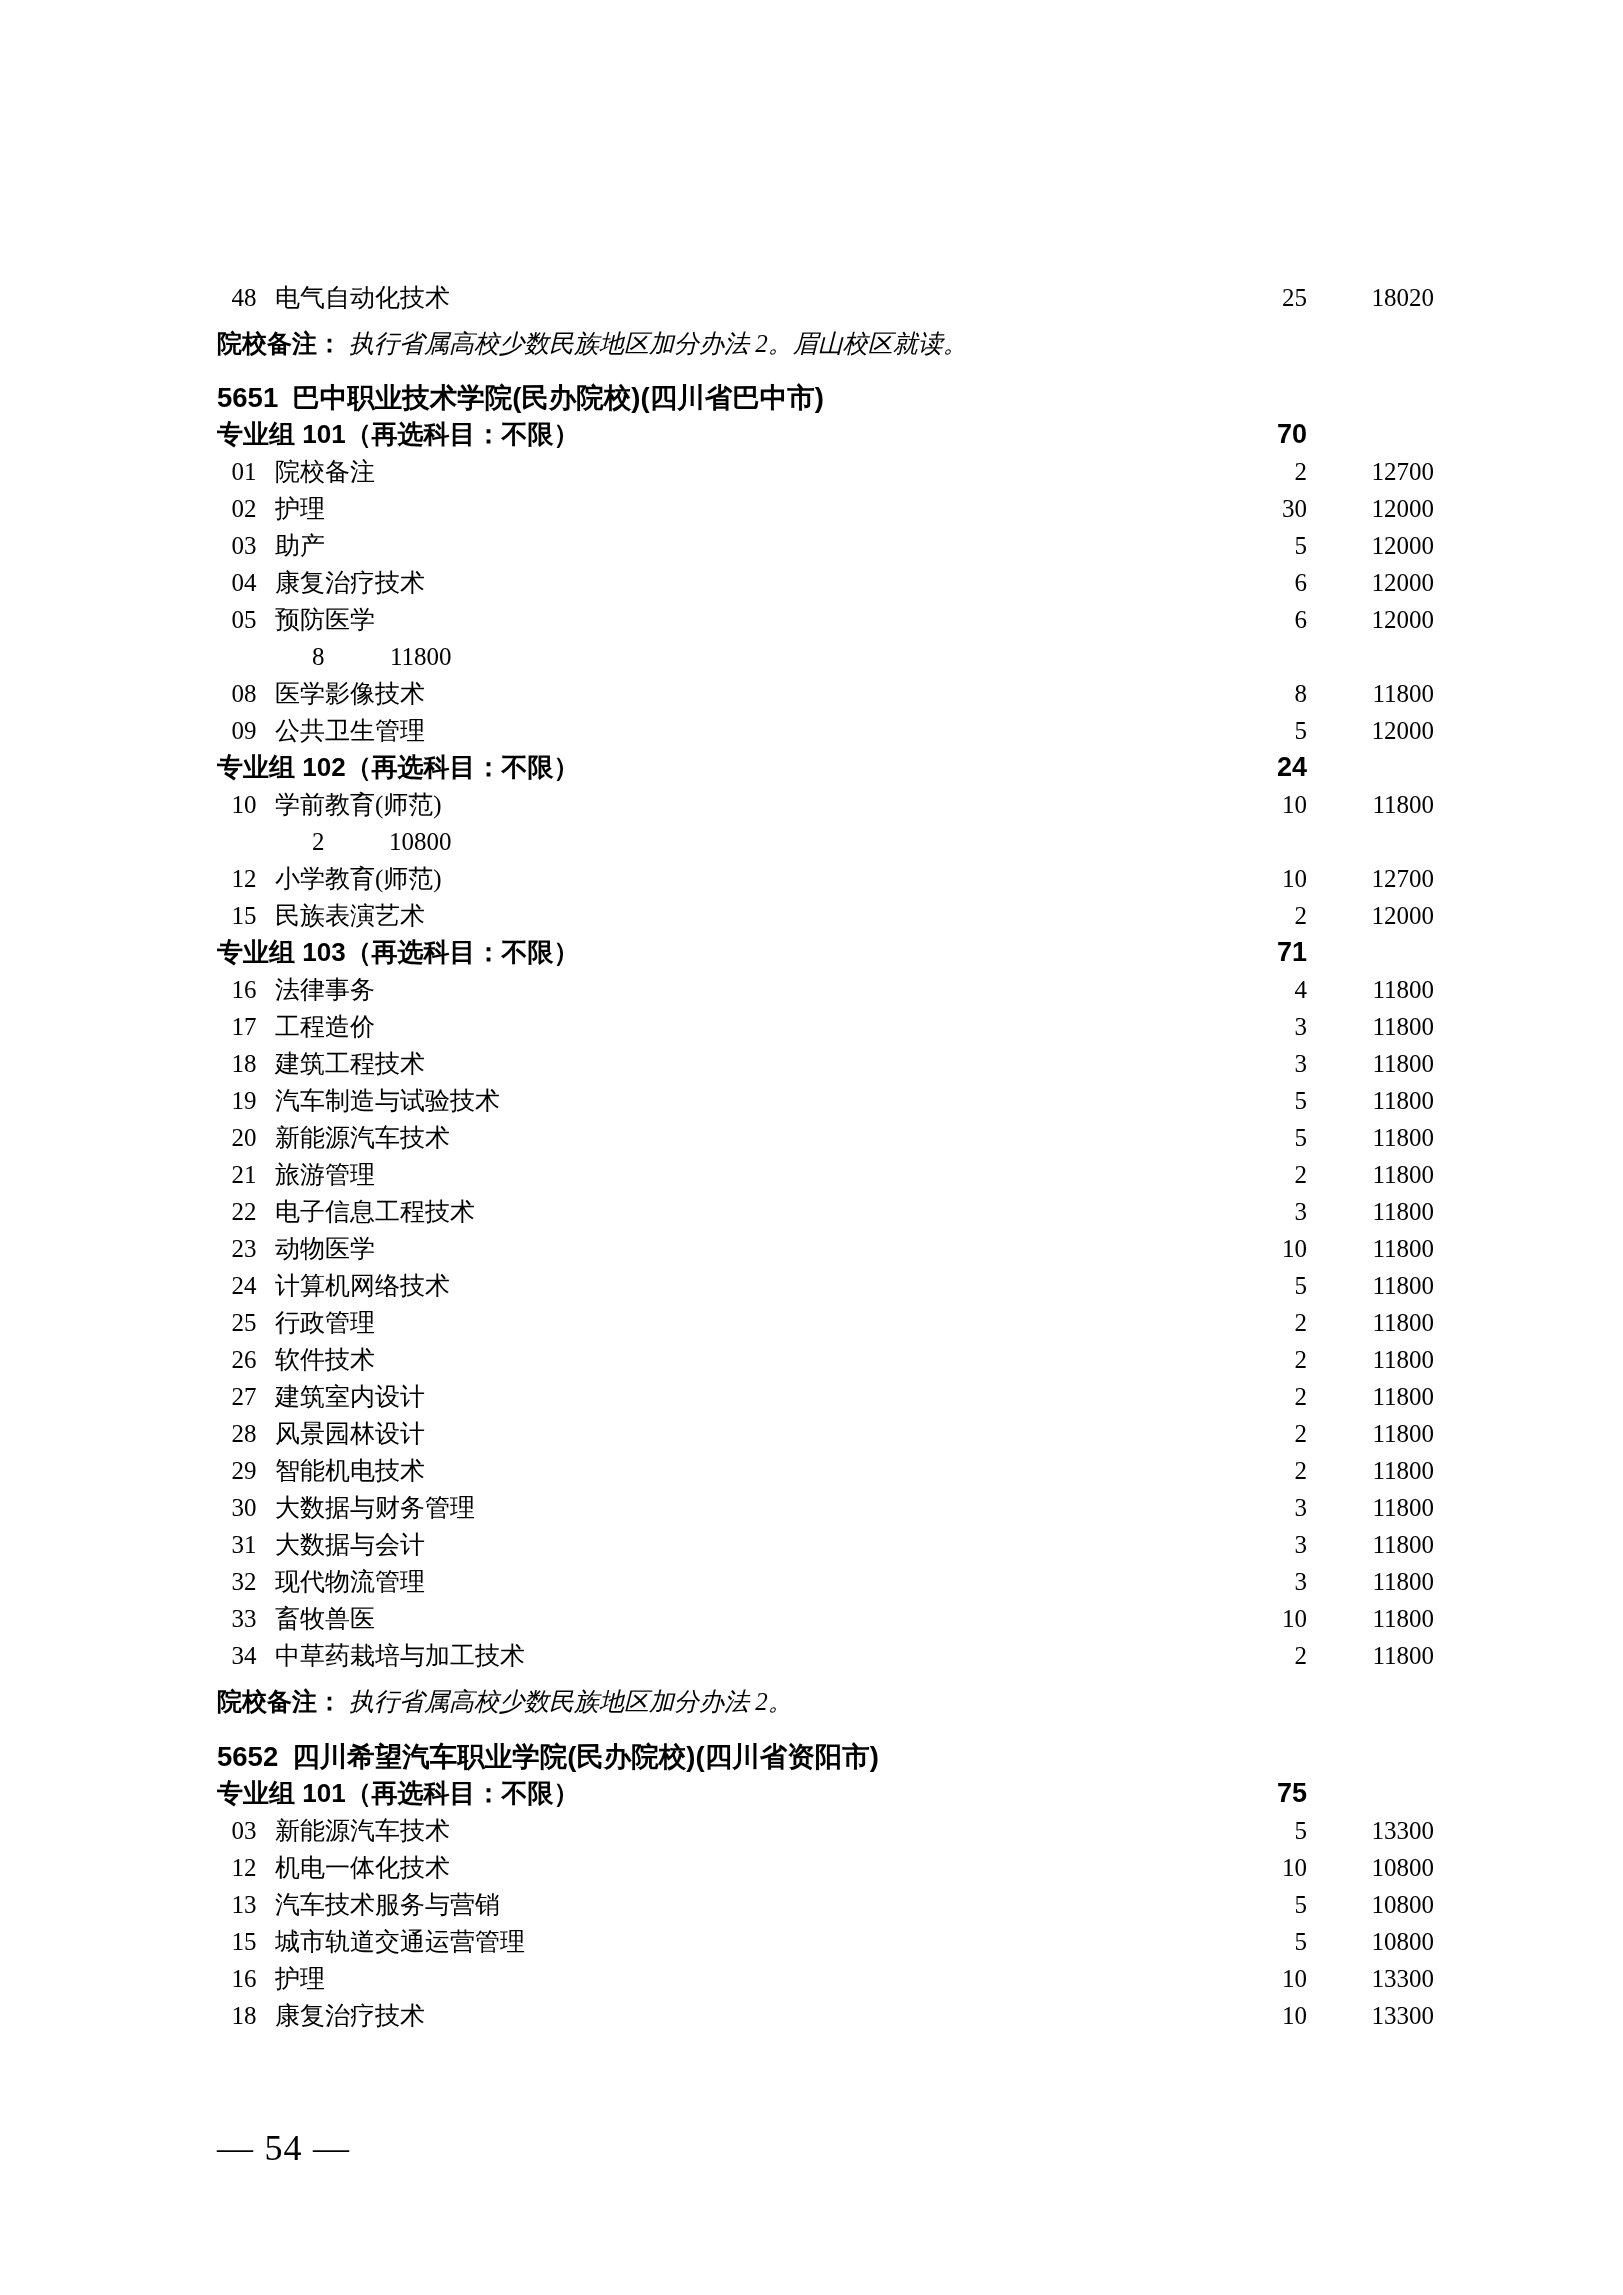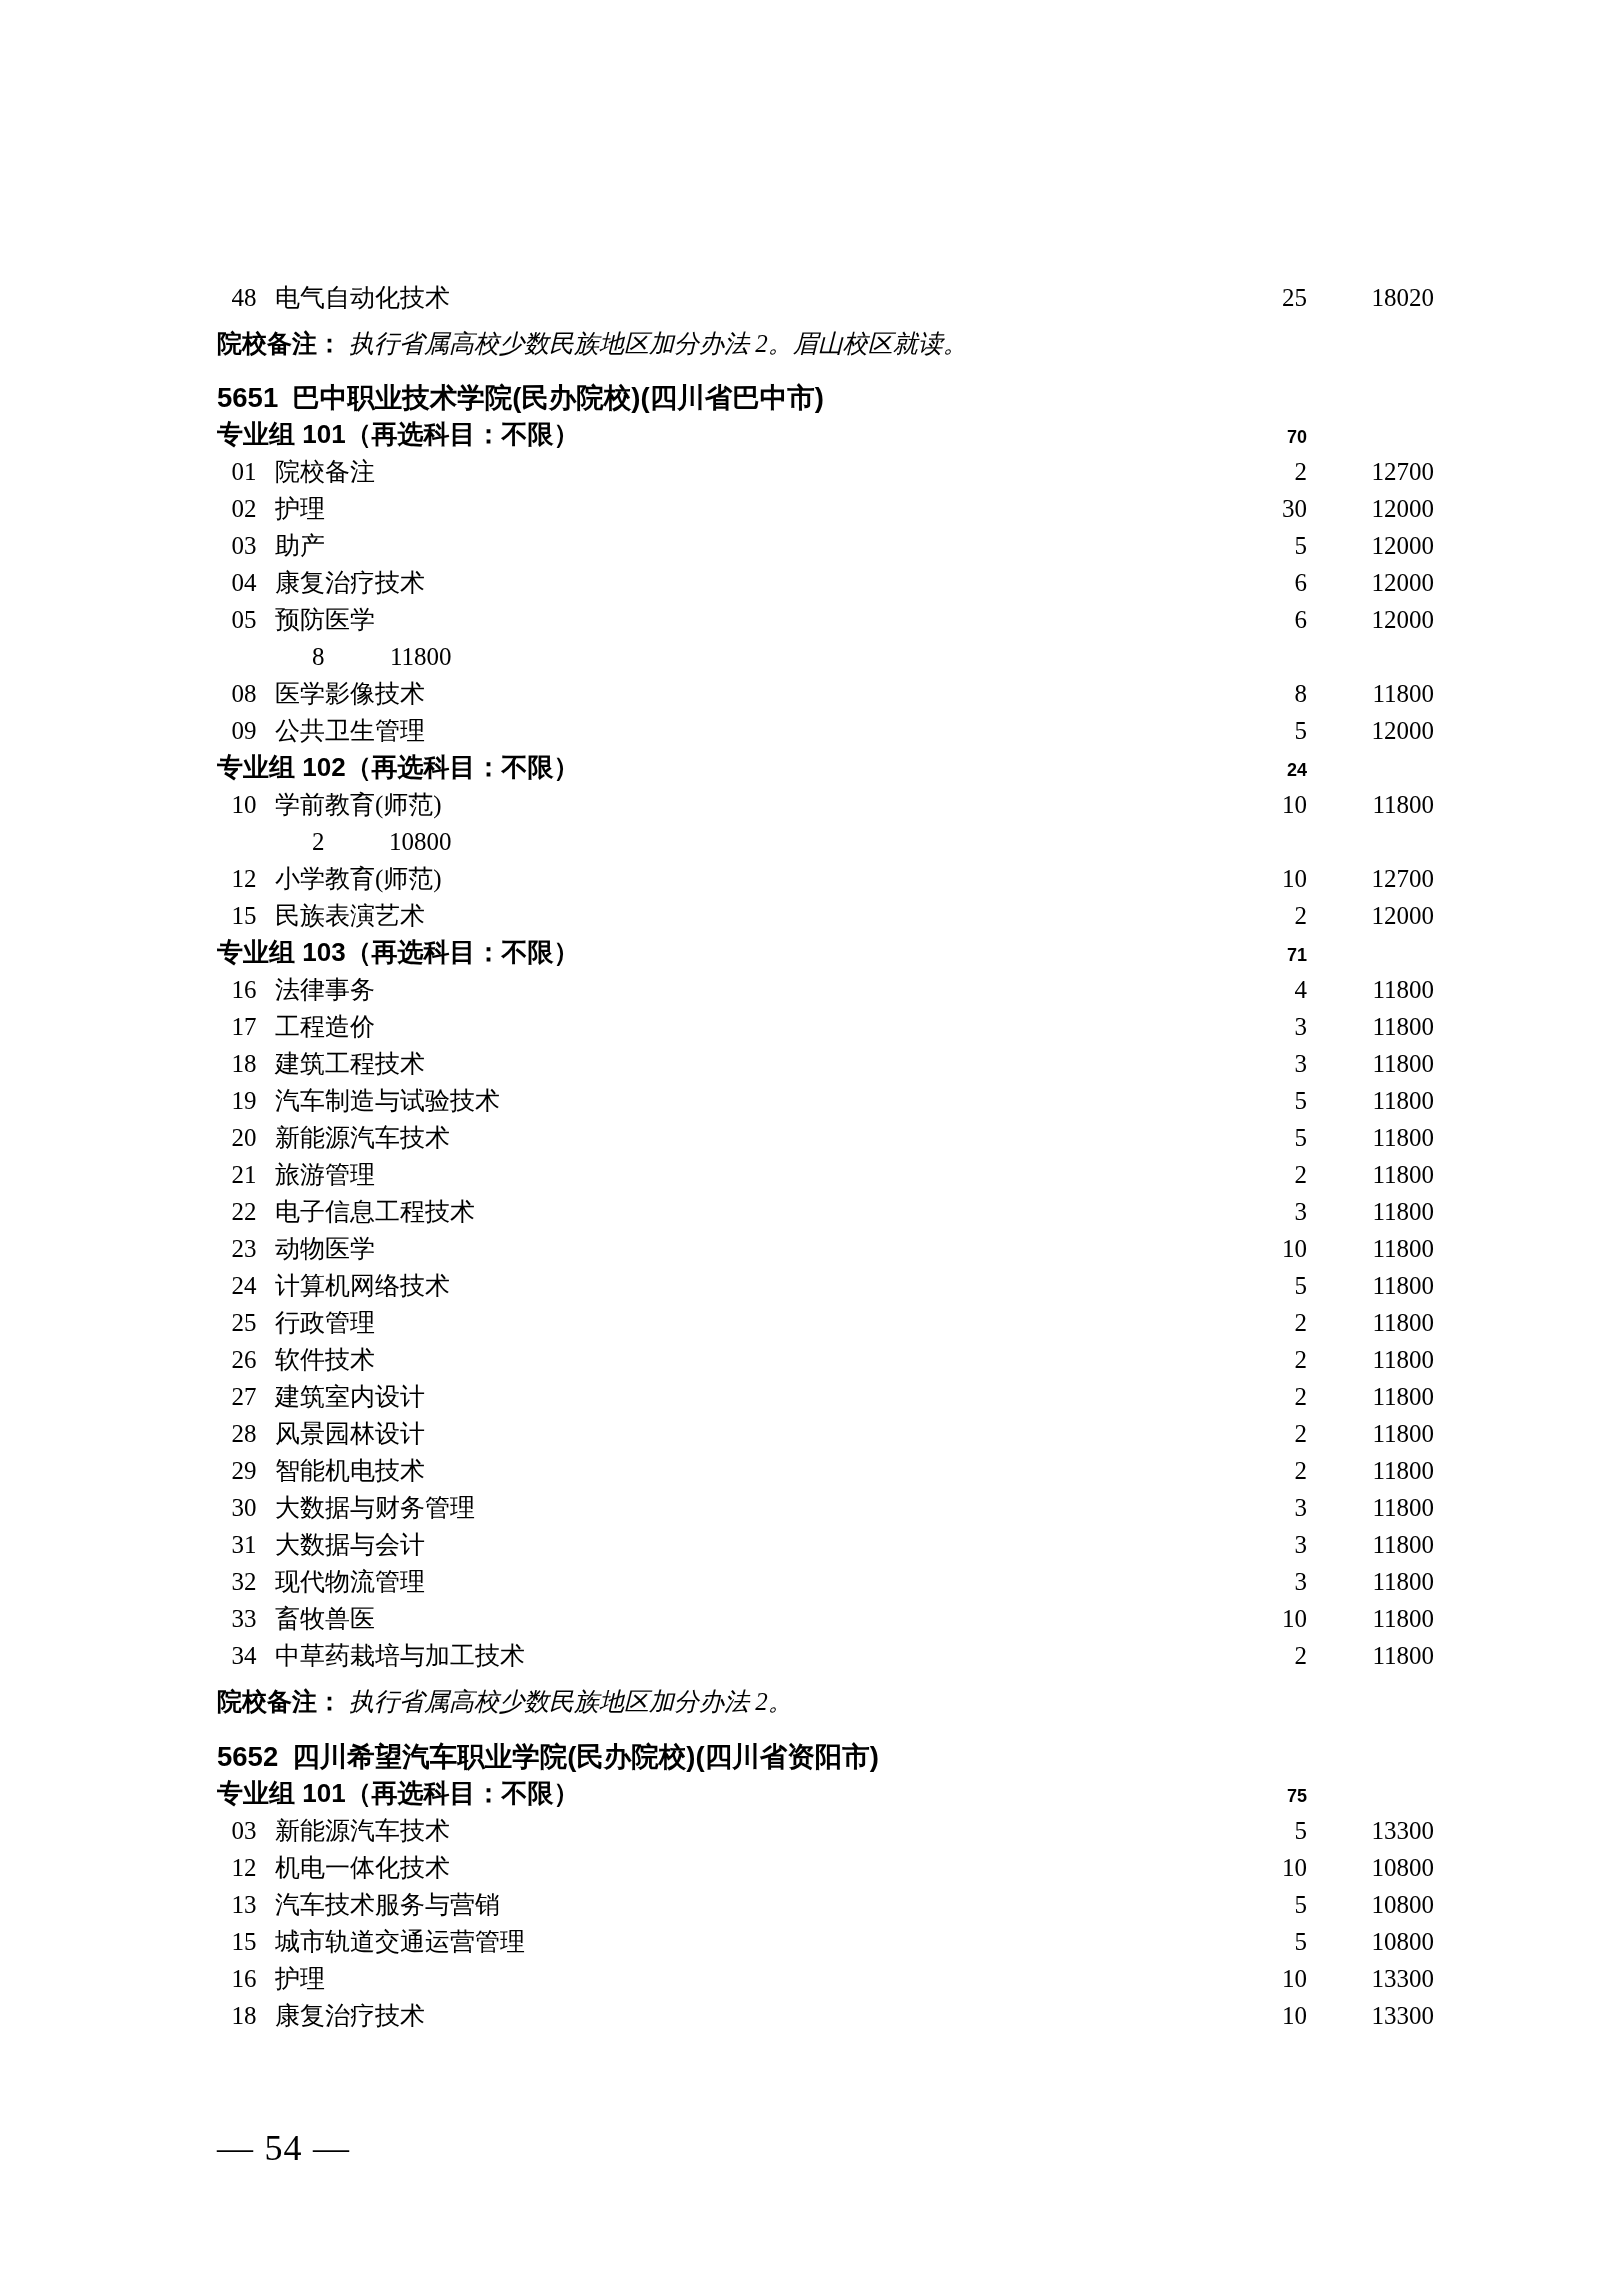--- a/index.html
+++ b/index.html
@@ -61,21 +61,21 @@
   .inst .code {
     margin-right: 14px;
   }
   
   .group {
     font-family: "Liberation Sans", "DejaVu Sans", sans-serif;
     font-weight: 600;
     font-size: 26px;
   }
   .group .quota {
-    font-size: 18px;
+    font-size: 27px;
   }
   
   .remark {
     margin-top: 8.8px;
   }
   .rlabel {
     font-family: "Liberation Sans", "DejaVu Sans", sans-serif;
     font-weight: 700;
     font-size: 25px;
   }

